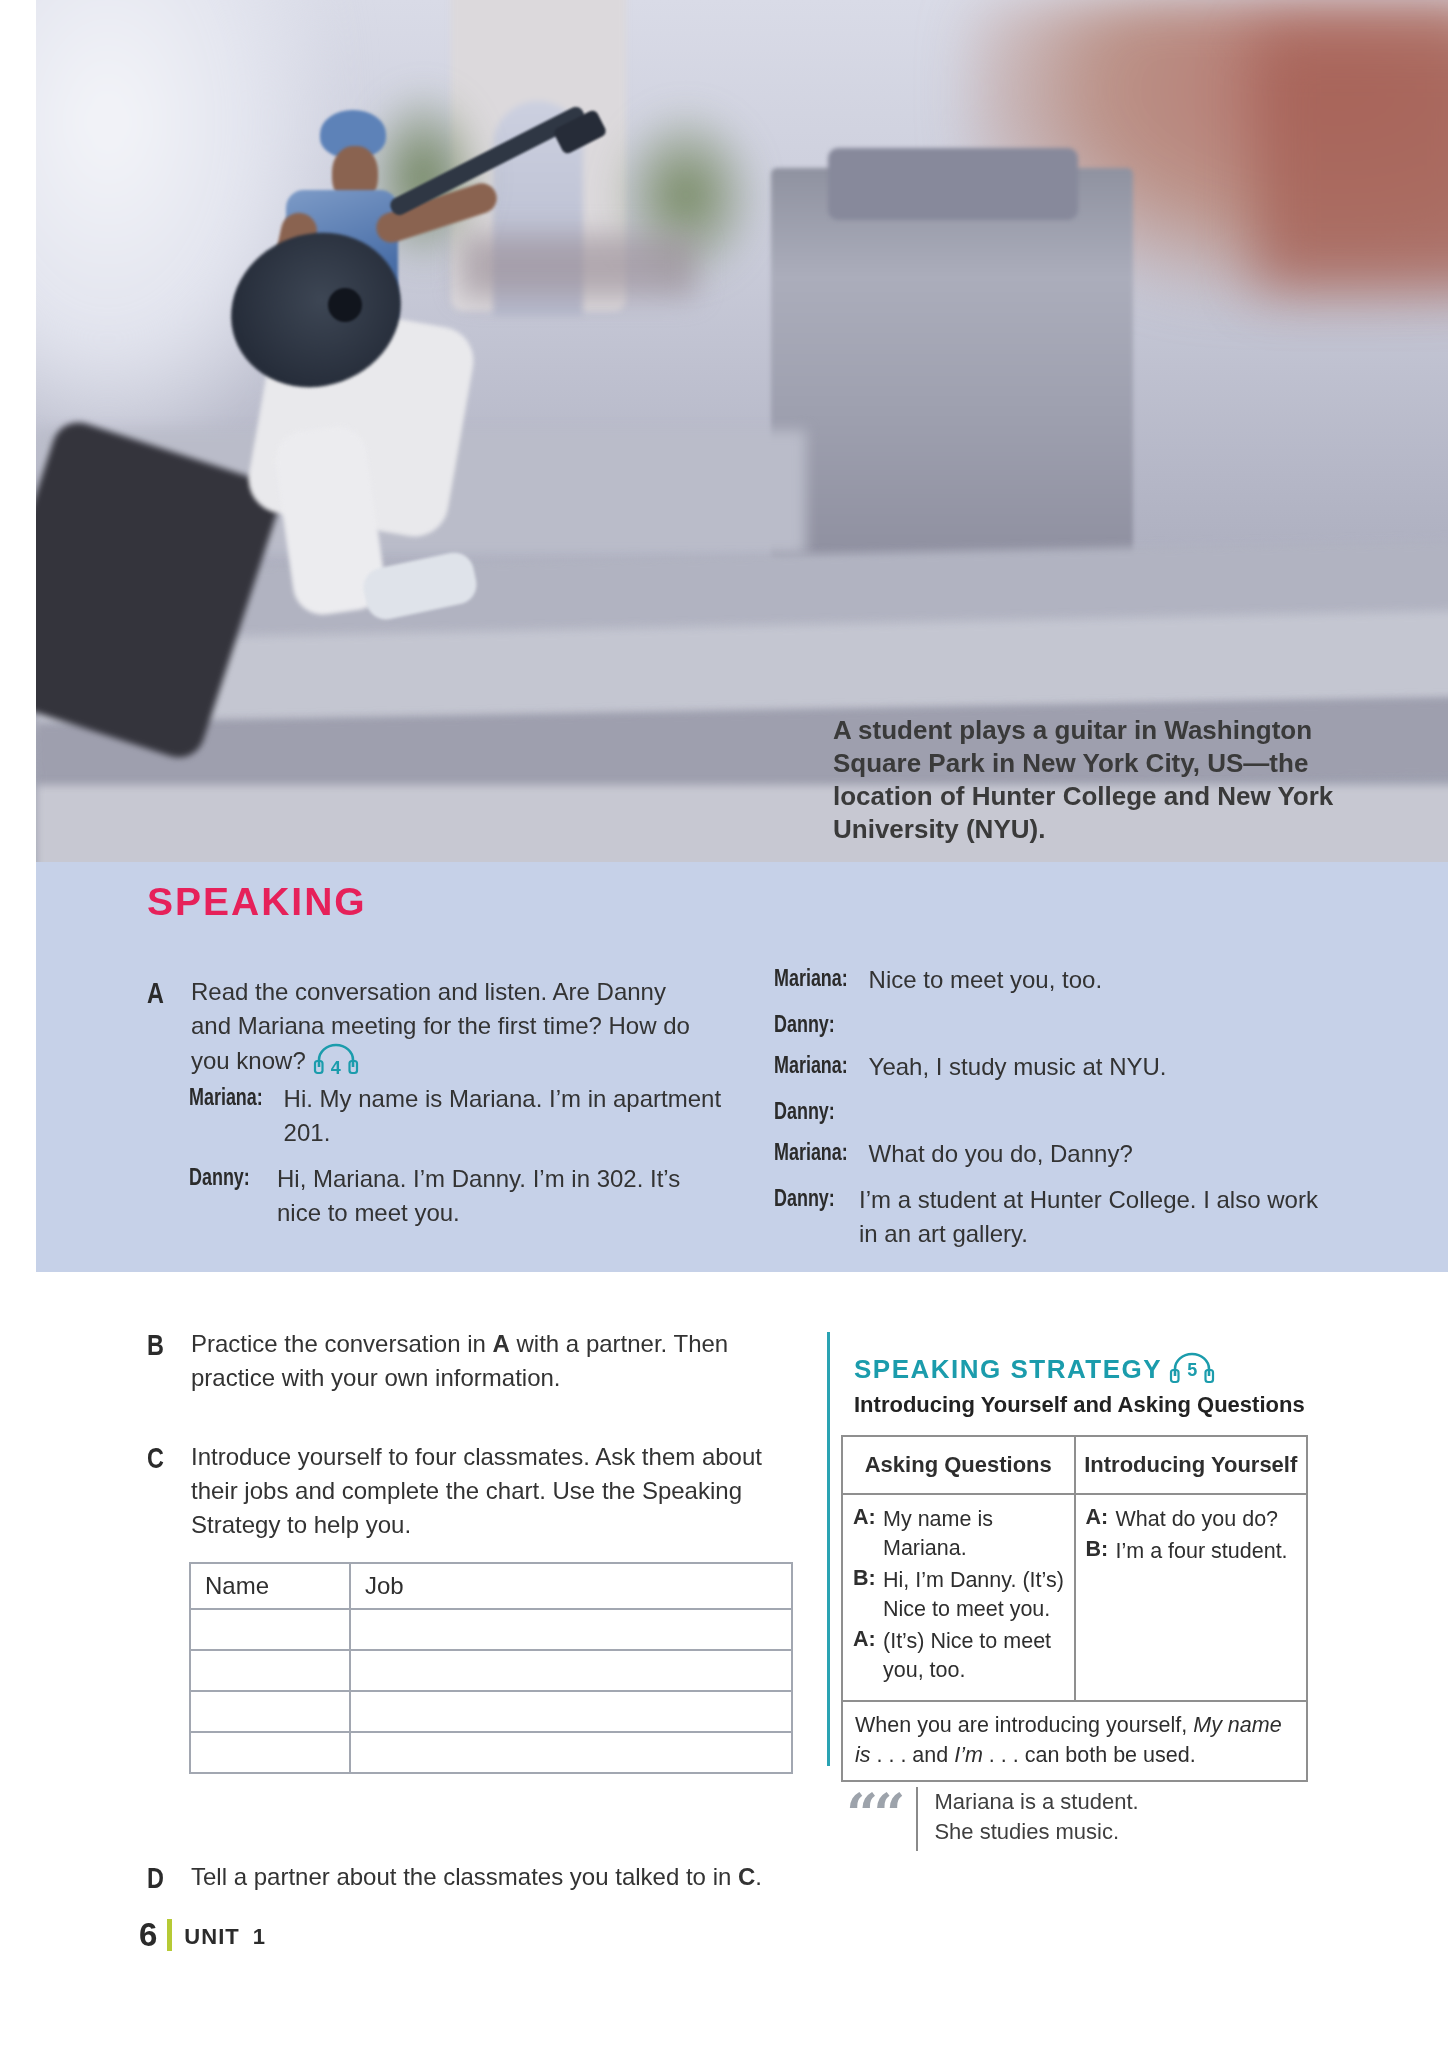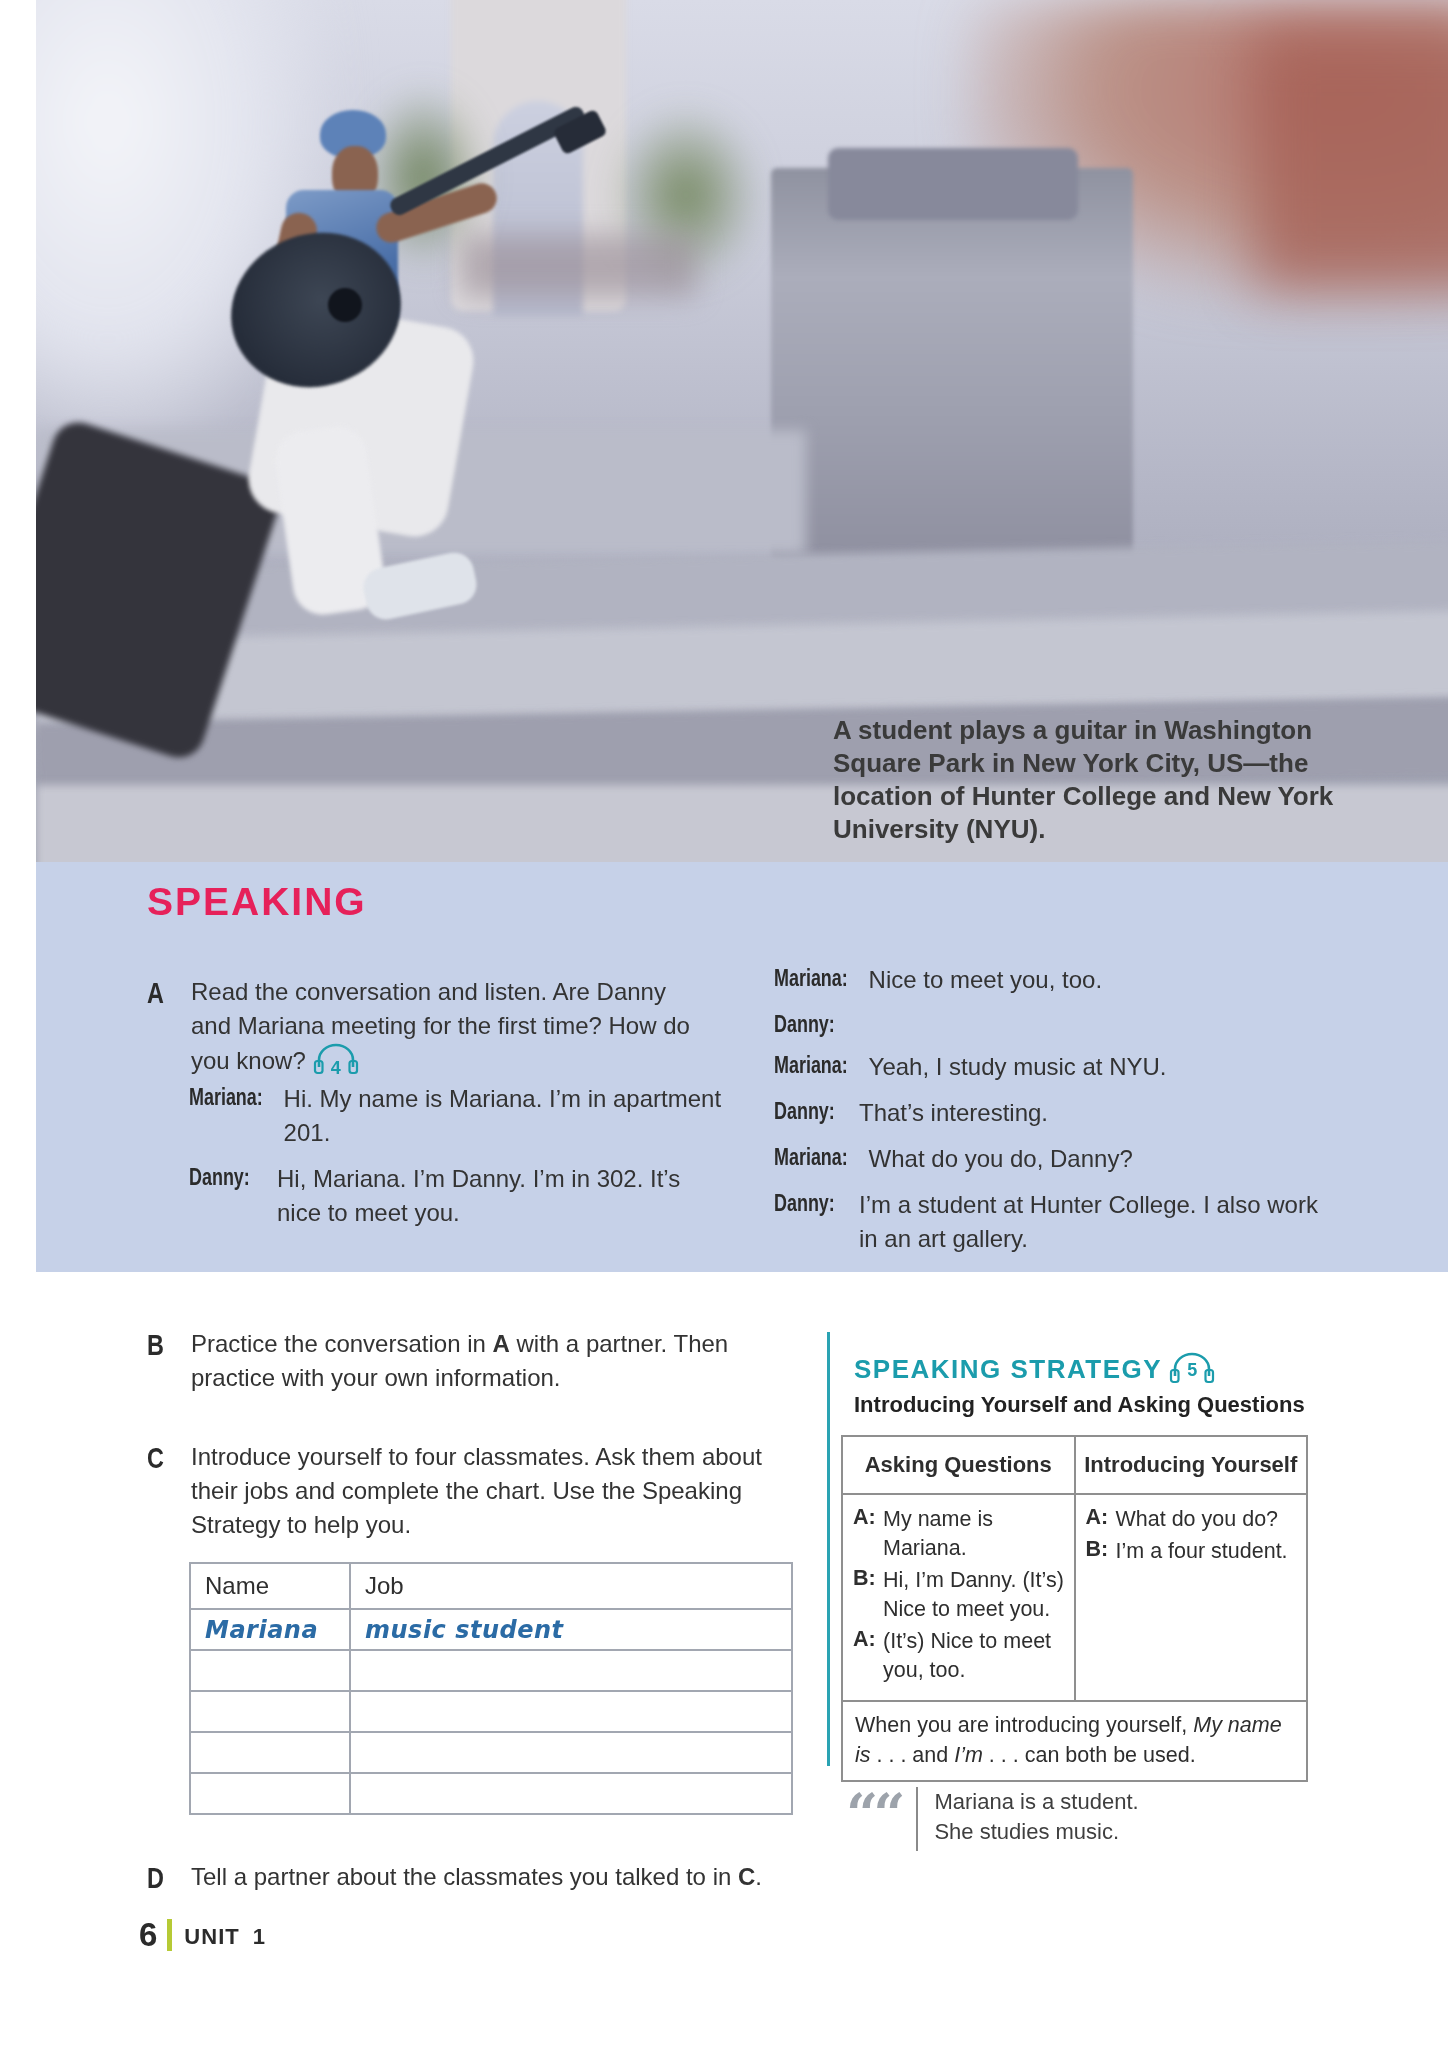--- a/index.html
+++ b/index.html
@@ -199,21 +199,20 @@
     </div>
     <div class="conv-row">
       <span class="spk"><span class="cond">Danny:</span></span>
     </div>
     <div class="conv-row">
       <span class="spk"><span class="cond">Mariana:</span></span>
       <span class="utt">Yeah, I study music at NYU.</span>
     </div>
     <div class="conv-row">
       <span class="spk"><span class="cond">Danny:</span></span>
-      <span class="utt">That’s interesting.</span>
     </div>
     <div class="conv-row">
       <span class="spk"><span class="cond">Mariana:</span></span>
       <span class="utt">What do you do, Danny?</span>
     </div>
     <div class="conv-row">
       <span class="spk"><span class="cond">Danny:</span></span>
       <span class="utt">I’m a student at Hunter College. I also work in an art gallery.</span>
     </div>
   </div>
@@ -230,24 +229,20 @@
 
   <table class="chart">
     <colgroup>
         <col style="width:160px">
         <col>
       </colgroup>
     <tbody>
         <tr>
       <th>Name</th>
       <th>Job</th>
-    </tr>
-    <tr>
-      <td class="hand">Mariana</td>
-      <td class="hand">music student</td>
     </tr>
     <tr>
       <td></td>
       <td></td>
     </tr>
     <tr>
       <td></td>
       <td></td>
     </tr>
     <tr>

